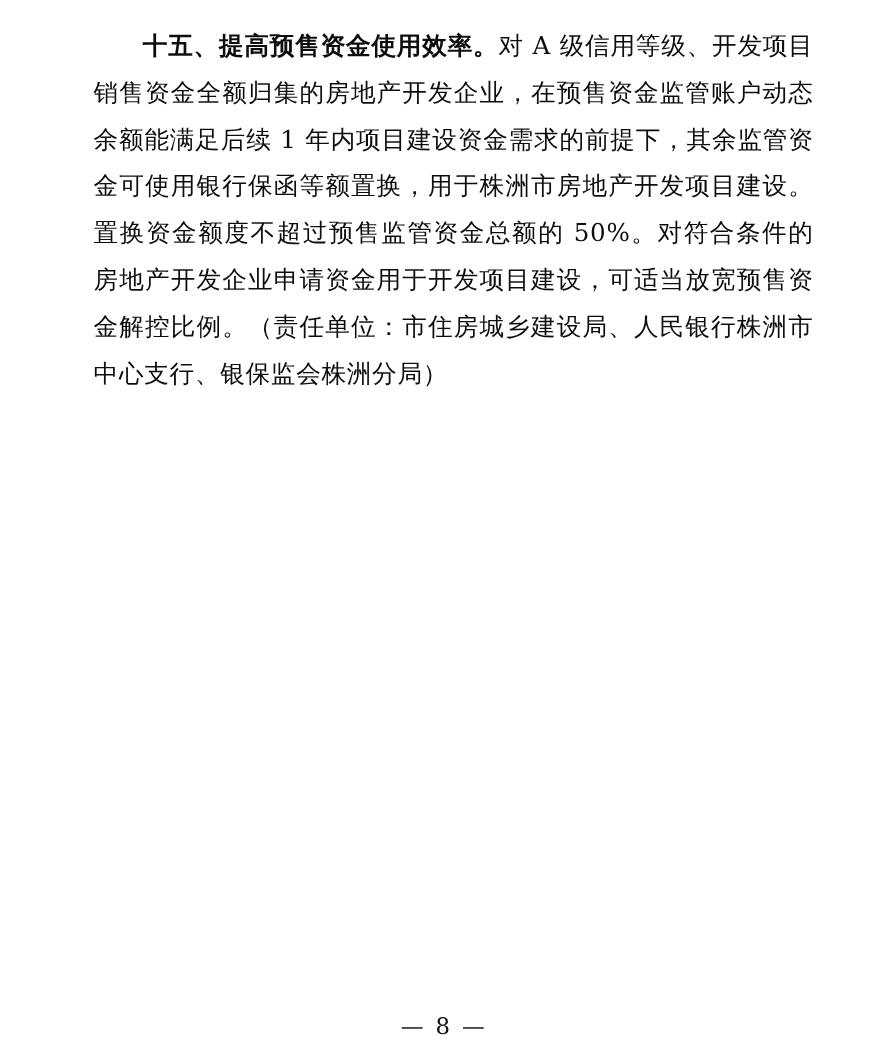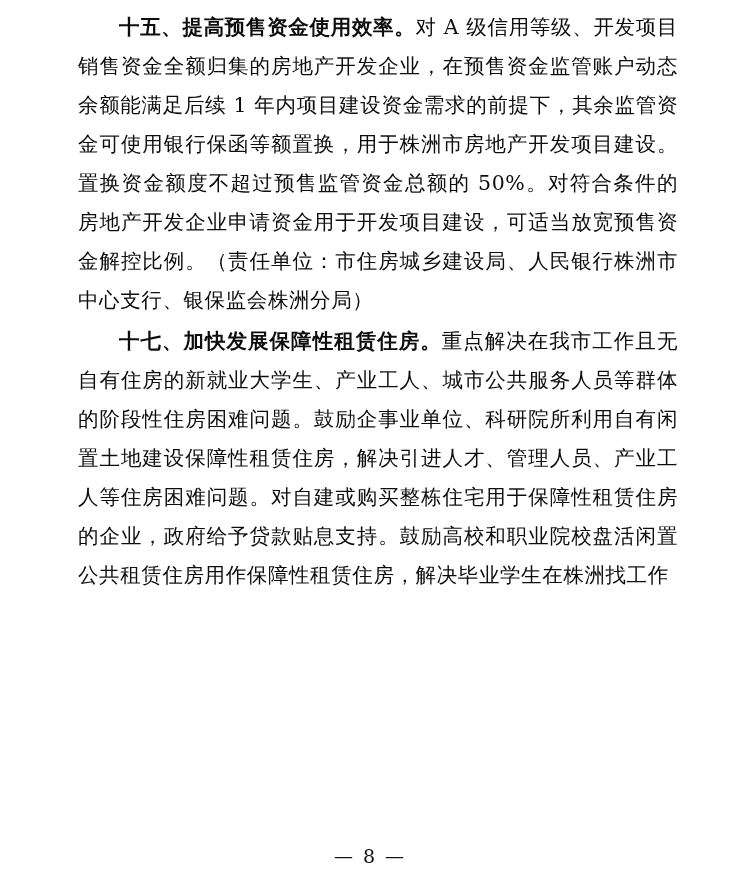--- a/index.html
+++ b/index.html
@@ -15,21 +15,21 @@
     overflow: hidden;
   }
   .page {
     position: relative;
     width: 740px;
     height: 873px;
     box-sizing: border-box;
     padding: 8px 62px 0 78px;
   }
   .para {
-    margin: 0 0 2px 0;
+    margin: 11px 0 2px 0;
     font-size: 20.5px;
     line-height: 39px;
     text-align: justify;
     text-justify: inter-ideograph;
     letter-spacing: 0.6px;
     text-indent: 2em;
     color: #0d0d0d;
   }
   .para .lead {
     font-weight: bold;
@@ -48,19 +48,16 @@
 </head>
 <body>
 
 <div class="page">
 
   <p class="para">
     <span class="lead">十五、提高预售资金使用效率。</span><span>对 A 级信用等级、开发项目销售资金全额归集的房地产开发企业，在预售资金监管账户动态余额能满足后续 1 年内项目建设资金需求的前提下，其余监管资金可使用银行保函等额置换，用于株洲市房地产开发项目建设。置换资金额度不超过预售监管资金总额的 50%。对符合条件的房地产开发企业申请资金用于开发项目建设，可适当放宽预售资金解控比例。（责任单位：市住房城乡建设局、人民银行株洲市中心支行、银保监会株洲分局）</span>
   </p>
 
 
-  <p class="para">
-    <span class="lead">十七、加快发展保障性租赁住房。</span><span>重点解决在我市工作且无自有住房的新就业大学生、产业工人、城市公共服务人员等群体的阶段性住房困难问题。鼓励企事业单位、科研院所利用自有闲置土地建设保障性租赁住房，解决引进人才、管理人员、产业工人等住房困难问题。对自建或购买整栋住宅用于保障性租赁住房的企业，政府给予贷款贴息支持。鼓励高校和职业院校盘活闲置公共租赁住房用作保障性租赁住房，解决毕业学生在株洲找工作</span>
-  </p>
 
   <div class="page-number">— 8 —</div>
 
 </div>
 
 </body></html>

